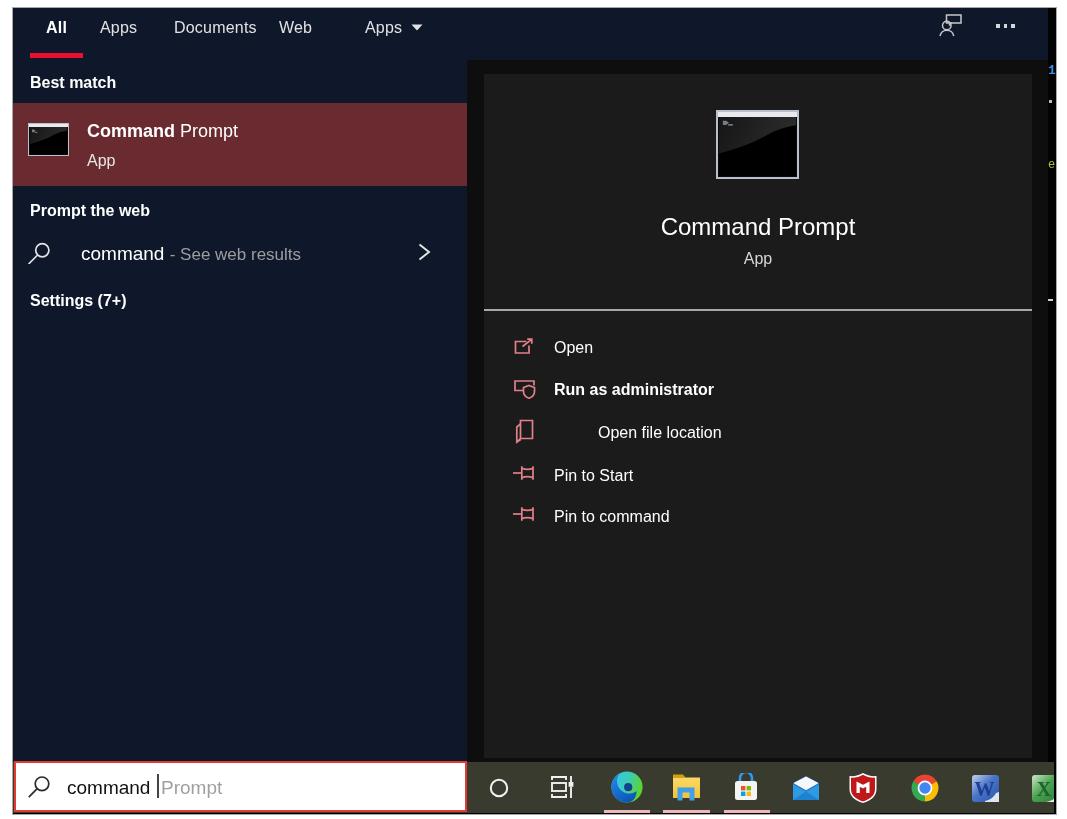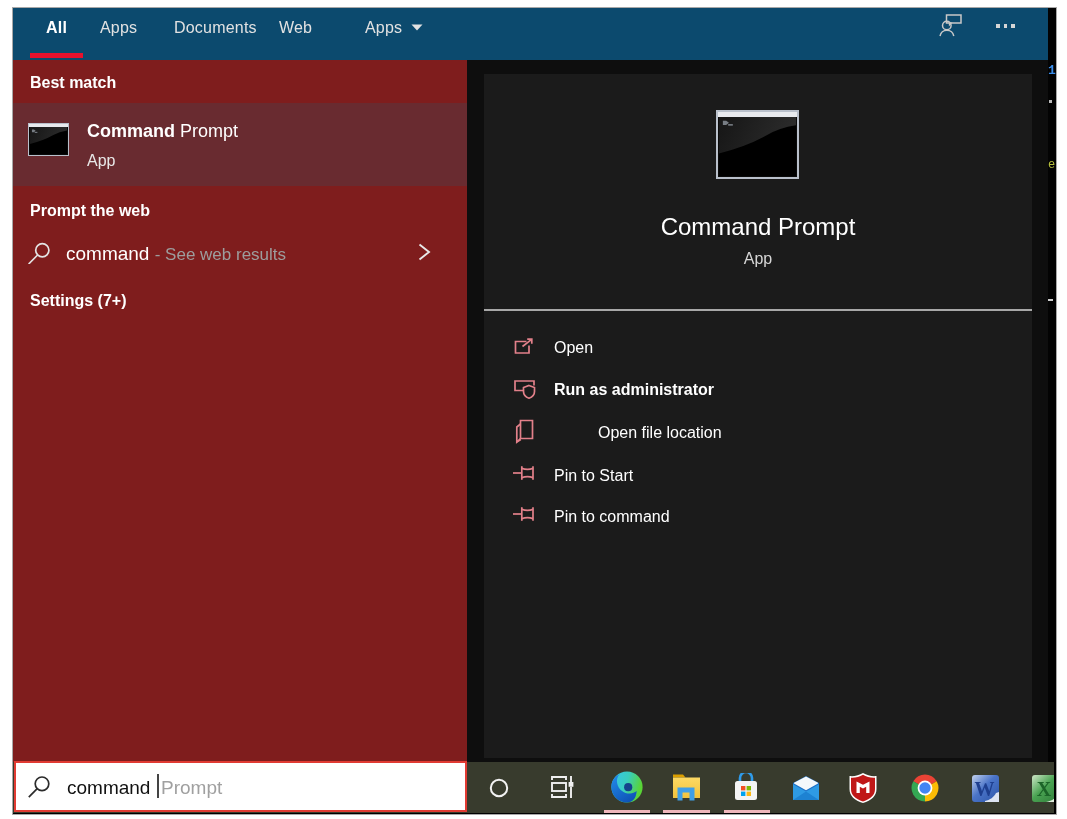--- a/index.html
+++ b/index.html
@@ -6,26 +6,26 @@
   html,body { width:1067px; height:819px; background:#ffffff; overflow:hidden;
     font-family:"Liberation Sans", sans-serif; }
   #page { position:relative; width:1067px; height:819px; background:#ffffff; }
   .abs { position:absolute; }
 
   
   #frame { position:absolute; left:12px; top:7px; width:1045px; height:808px;
     background:#000; border:1px solid #a8a8a8; }
 
   
-  #topbar { position:absolute; left:13px; top:8px; width:1038px; height:52px; background:#0c4a6e; }
+  #topbar { position:absolute; left:13px; top:8px; width:1038px; height:52px; background:#0f172a; }
   .tab { position:absolute; top:11px; font-size:16px; line-height:17px; color:#e2e2e2; letter-spacing:0.2px; }
   #redline { position:absolute; left:17px; top:45px; width:53px; height:5px; background:#e8112d; }
 
   
-  #leftpanel { position:absolute; left:13px; top:60px; width:454px; height:702px; background:#7f1d1d; }
+  #leftpanel { position:absolute; left:13px; top:60px; width:454px; height:702px; background:#0f172a; }
   .hdr { position:absolute; left:17px; font-size:16px; line-height:19px; font-weight:bold; color:#ffffff; }
   #bestrow { position:absolute; left:0; top:43px; width:454px; height:83px; background:#692b30; }
 
   
   #rightouter { position:absolute; left:467px; top:60px; width:581px; height:702px; background:#0e0e0e; }
   #rightinner { position:absolute; left:17px; top:14px; width:548px; height:684px; background:#1b1b1b; }
   .action { position:absolute; left:70px; font-size:16px; line-height:18px; color:#ffffff; }
 
   
   #sliver { position:absolute; left:1048px; top:8px; width:8px; height:754px; background:#030303;
@@ -91,21 +91,21 @@
       </div>
       <div class="abs" style="left:74px; top:18px; font-size:18px; line-height:20px; color:#fff;"><b>Command</b> Prompt</div>
       <div class="abs" style="left:74px; top:49px; font-size:16px; line-height:18px; color:#e8e8e8;">App</div>
     </div>
     <div class="hdr" style="top:141px;">Prompt the web</div>
 
     <svg class="abs" style="left:15px; top:180px;" width="24" height="24" viewBox="0 0 24 24">
       <circle cx="14.3" cy="10.2" r="6.6" fill="none" stroke="#e4e4e4" stroke-width="1.7"></circle>
       <line x1="9.6" y1="15" x2="0.6" y2="24" stroke="#e4e4e4" stroke-width="1.7"></line>
     </svg>
-    <div class="abs" style="left:53px; top:183px; font-size:19px; line-height:21px; color:#fff;">command <span style="font-size:17px; color:#9d9d9d;">- See web results</span></div>
+    <div class="abs" style="left:68px; top:183px; font-size:19px; line-height:21px; color:#fff;">command <span style="font-size:17px; color:#9d9d9d;">- See web results</span></div>
     <svg class="abs" style="left:404px; top:183px;" width="14" height="18" viewBox="0 0 14 18">
       <path d="M2.5 1.5 L12 9 L2.5 16.5" fill="none" stroke="#e8e8e8" stroke-width="1.9"></path>
     </svg>
     <div class="hdr" style="top:231px;">Settings (7+)</div>
   </div>
 
   <div id="rightouter">
     <div id="rightinner">
       <div class="cmdicon" style="left:232px; top:36px; width:83px; height:69px; border-width:2px;">
         <div class="tbar" style="height:5px;"></div>

